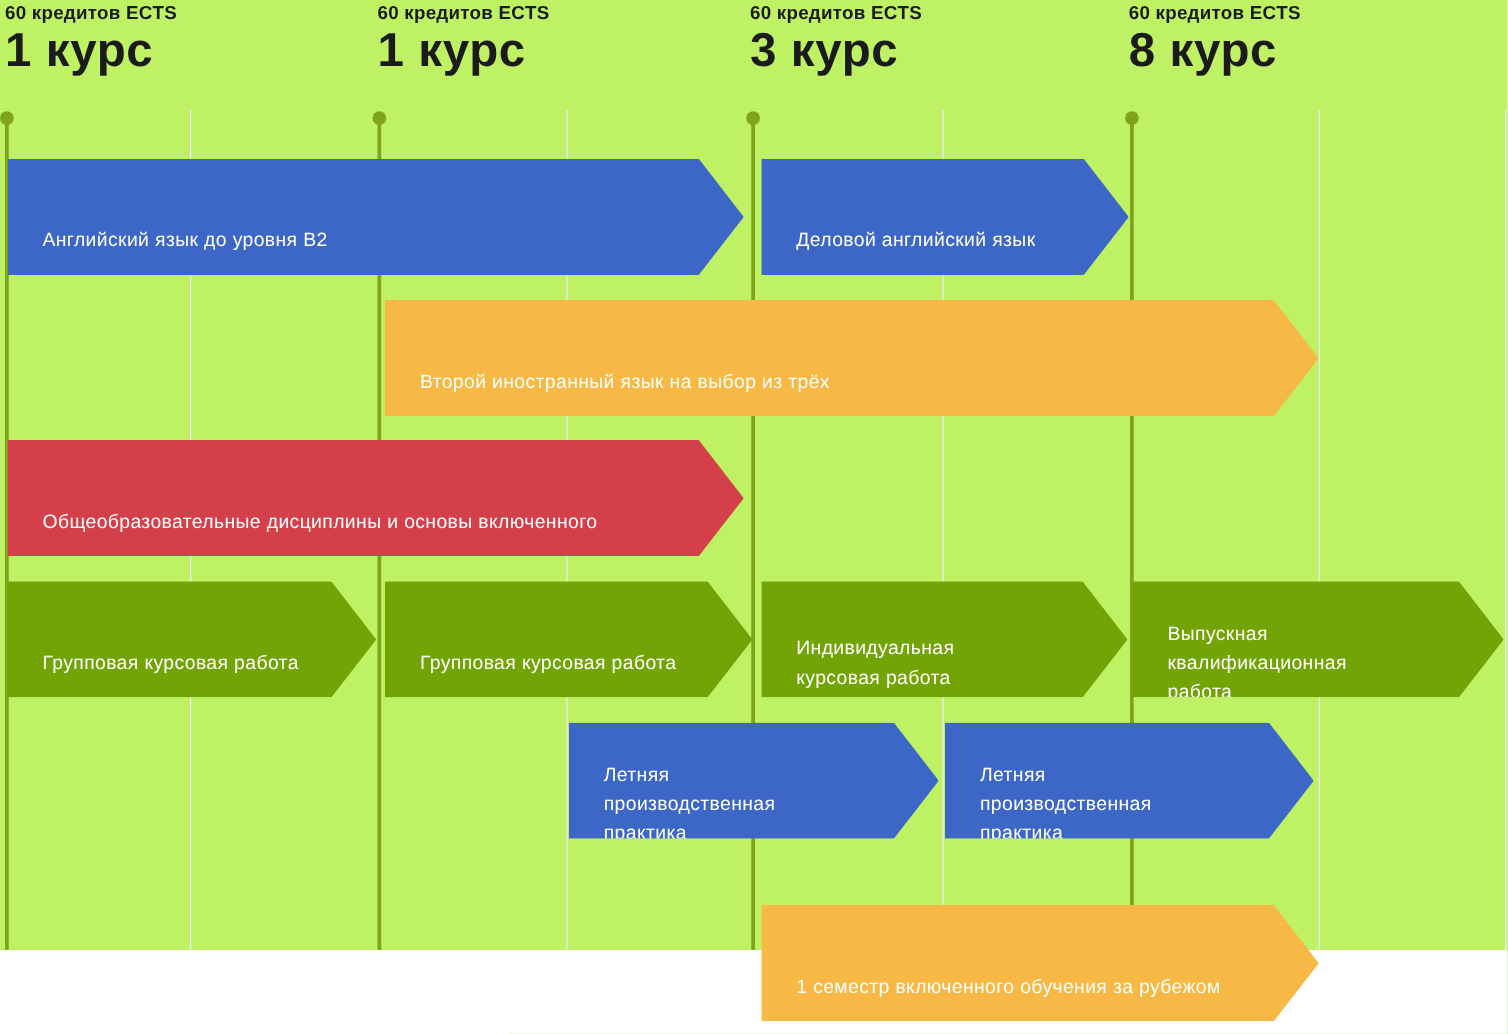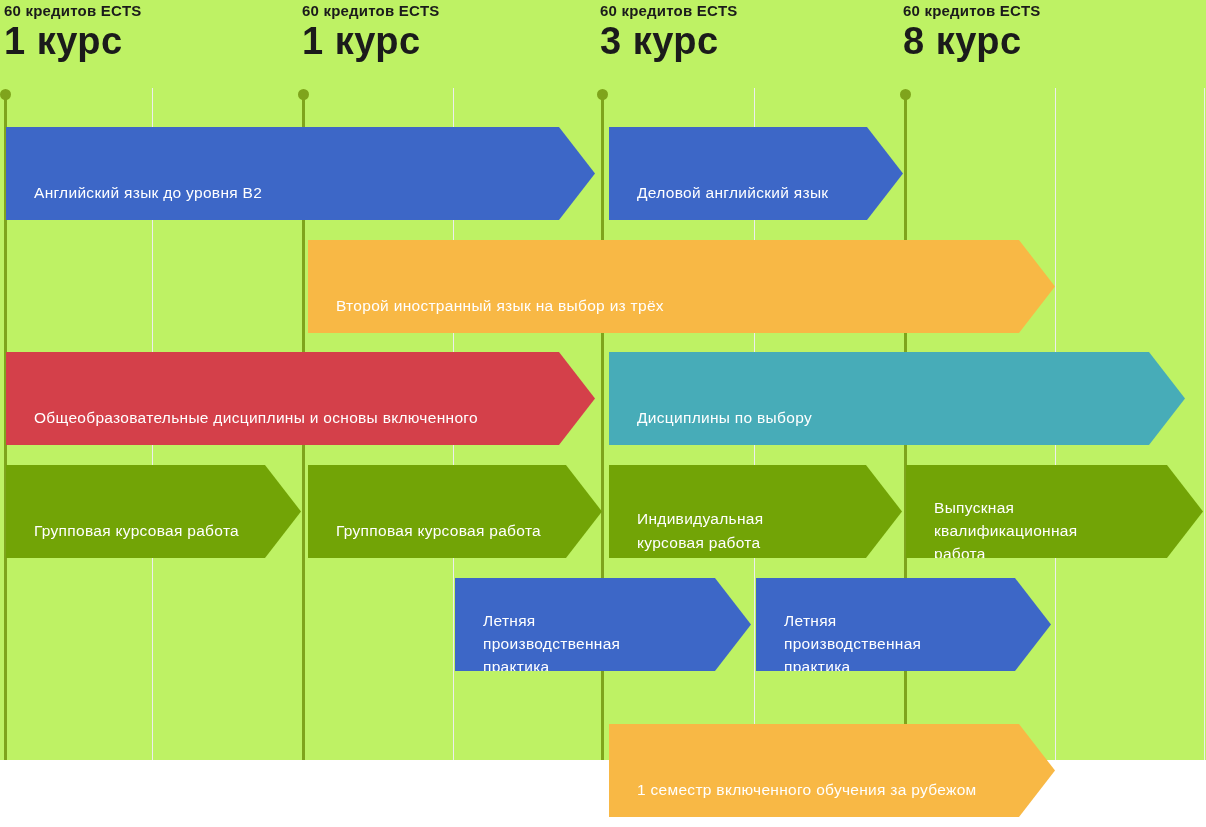--- a/index.html
+++ b/index.html
@@ -96,23 +96,20 @@
     </div>
   <div class="bar c-blue" style="left:609px;top:127px;width:294px">
       <span class="label">Деловой английский язык</span>
     </div>
   <div class="bar c-orange" style="left:308px;top:240px;width:747px">
       <span class="label">Второй иностранный язык на выбор из трёх</span>
     </div>
   <div class="bar c-red" style="left:6px;  top:352px;width:589px">
       <span class="label">Общеобразовательные дисциплины и основы включенного</span>
     </div>
-  <div class="bar c-teal" style="left:609px;top:352px;width:576px">
-      <span class="label">Дисциплины по выбору</span>
-    </div>
   <div class="bar c-green" style="left:6px;  top:465px;width:295px">
       <span class="label">Групповая курсовая работа</span>
     </div>
   <div class="bar c-green" style="left:308px;top:465px;width:294px">
       <span class="label">Групповая курсовая работа</span>
     </div>
   <div class="bar c-green" style="left:609px;top:465px;width:293px">
       <span class="label narrow">Индивидуальная курсовая работа</span>
     </div>
   <div class="bar c-green" style="left:906px;top:465px;width:297px">

